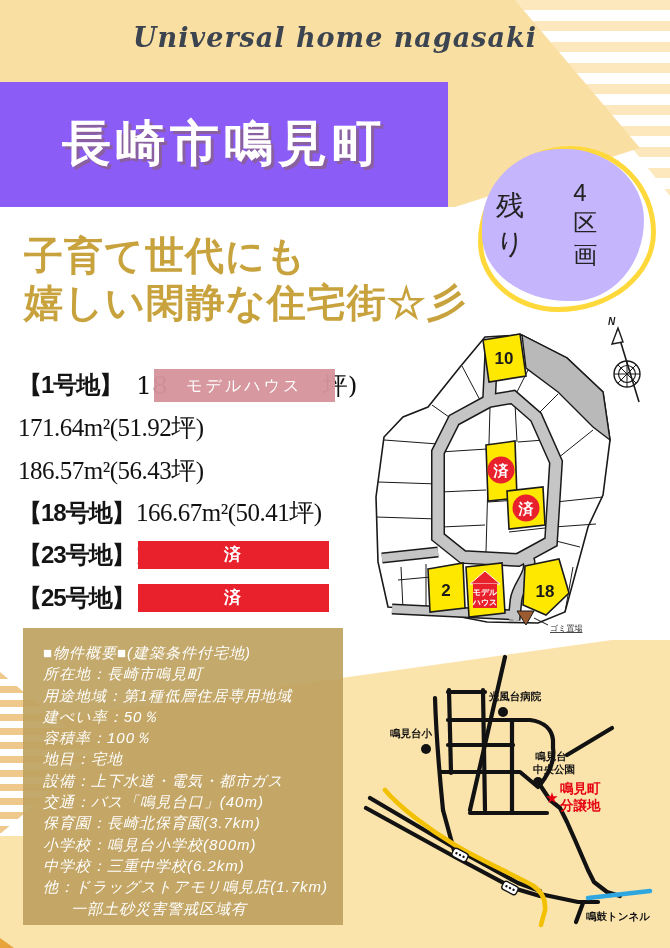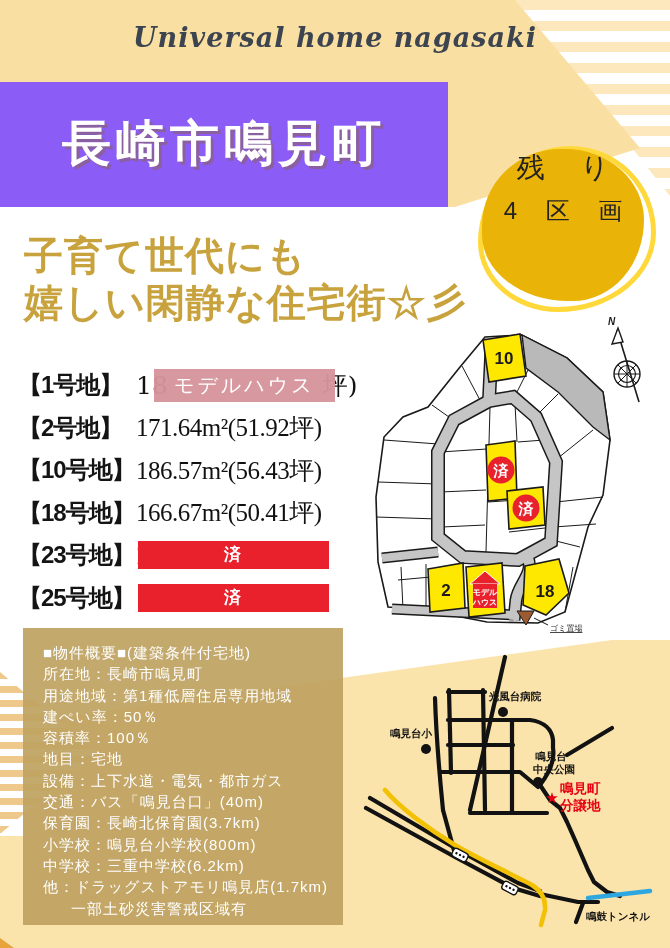--- a/index.html
+++ b/index.html
@@ -14,52 +14,52 @@
   .logo{position:absolute;left:0;top:22px;width:670px;text-align:center;
     font-family:"DejaVu Serif",serif;font-style:italic;font-weight:bold;
     font-size:27px;color:#3C4450;letter-spacing:1px;}
   .banner{position:absolute;left:0;top:82px;width:448px;height:125px;background:#8b5cf6;}
   .banner-title{width:100%;text-align:center;line-height:122px;font-size:49px;font-weight:bold;
     color:#fff;letter-spacing:5px;text-shadow:3px 3px 0 rgba(138,102,23,.38);}
   
   .badge{position:absolute;left:478px;top:146px;width:178px;height:166px;}
   .badge-ring{position:absolute;left:0;top:0;right:0;bottom:0;border:5px solid #FFD93B;
     border-radius:52% 48% 55% 45% / 58% 52% 48% 42%;}
-  .badge-body{position:absolute;left:4px;top:3px;width:162px;height:152px;background:#eab308;
+  .badge-body{position:absolute;left:4px;top:3px;width:162px;height:152px;background:#c4b5fd;
     border-radius:50% 50% 45% 55% / 52% 48% 55% 45%;
-    display:flex;flex-direction:column;justify-content:flex-start;align-items:center;gap:8px;}
+    display:flex;flex-direction:row;justify-content:space-between;align-items:center;gap:8px;}
   .badge-l1{font-size:28px;color:#232323;letter-spacing:14px;padding-left:14px;font-weight:500;}
   .badge-l2{font-size:24px;color:#232323;letter-spacing:11px;padding-left:11px;font-weight:500;}
   
   .tagline{position:absolute;left:24px;top:232px;}
   .tagline div{font-size:39px;font-weight:bold;color:#C8A23C;line-height:47px;letter-spacing:1px;}
   
   .lots{position:absolute;left:18px;top:364px;width:352px;}
   .lot-row{height:42.5px;display:flex;align-items:center;white-space:nowrap;}
   .lot-label{width:118px;flex:0 0 118px;font-size:24px;font-weight:bold;color:#141414;letter-spacing:-1px;}
   .lot-value{font-family:Liberation Serif, serif;font-size:25px;color:#111;letter-spacing:-0.5px;}
   .pre,.suf{position:relative;z-index:1;font-family:"DejaVu Serif",serif;font-size:25px;color:#111;}
   .suf{margin-left:-12px;}
   .ov{position:relative;z-index:2;display:inline-block;text-align:center;margin-left:-14px;}
   .ov-model{width:181px;height:33px;line-height:33px;background:rgba(213,148,155,.96);
-    color:#fff;font-size:20px;letter-spacing:3px;}
+    color:#fff;font-size:16px;letter-spacing:3px;}
   .ov-sold{width:191px;height:28px;line-height:28px;background:#E8212D;color:#fff;
     font-size:17px;font-weight:bold;letter-spacing:2px;}
   
   .bottom-bg{position:absolute;left:0;top:640px;width:670px;height:308px;background:#FBE4AC;}
   .bottom-wedge{position:absolute;left:0;top:640px;width:612px;height:86px;background:#fff;
     clip-path:polygon(0 0,100% 0,0 100%);}
   .left-white{position:absolute;left:0;top:640px;width:23px;height:196px;background:#fff;}
   .stripes-left{position:absolute;left:0;top:672px;width:96px;height:162px;
     background:repeating-linear-gradient(180deg,#EFC98C 0 7px,rgba(255,255,255,.9) 7px 14px);
     clip-path:polygon(0 0,96px 81px,0 162px);}
   .corner-tri{position:absolute;left:0;top:938px;width:14px;height:10px;background:#E8A33D;
     clip-path:polygon(0 0,100% 100%,0 100%);}
   .overview{position:absolute;left:23px;top:628px;width:320px;height:297px;
-    background:rgba(191,163,97,.93);box-sizing:border-box;padding:14px 0 0 20px;}
+    background:rgba(191,163,97,.93);box-sizing:border-box;padding:14px 0 0 20px;font-style:italic;}
   .overview div{font-size:15px;color:#fff;line-height:21.3px;letter-spacing:1px;}
   .overview .indent{padding-left:28px;}
   
   .site-map{position:absolute;left:368px;top:312px;}
   .area-map{position:absolute;left:360px;top:640px;}
   svg text{font-family:"Liberation Sans",sans-serif;}
 </style>
 </head>
 <body>
 
@@ -88,25 +88,23 @@
   </div>
 
   <div class="lots">
     <div class="lot-row">
       <span class="lot-label">【1号地】</span>
       <span class="pre">18</span>
       <span class="ov ov-model">モデルハウス</span>
       <span class="suf">坪)</span>
     </div>
     <div class="lot-row">
-      <span class="lot-label">【2号地】</span>
       <span class="lot-value">171.64m²(51.92坪)</span>
     </div>
     <div class="lot-row">
-      <span class="lot-label">【10号地】</span>
       <span class="lot-value">186.57m²(56.43坪)</span>
     </div>
     <div class="lot-row">
       <span class="lot-label">【18号地】</span>
       <span class="lot-value">166.67m²(50.41坪)</span>
     </div>
     <div class="lot-row">
       <span class="lot-label">【23号地】</span>
       <span class="pre">2</span>
       <span class="ov ov-sold">済</span>

